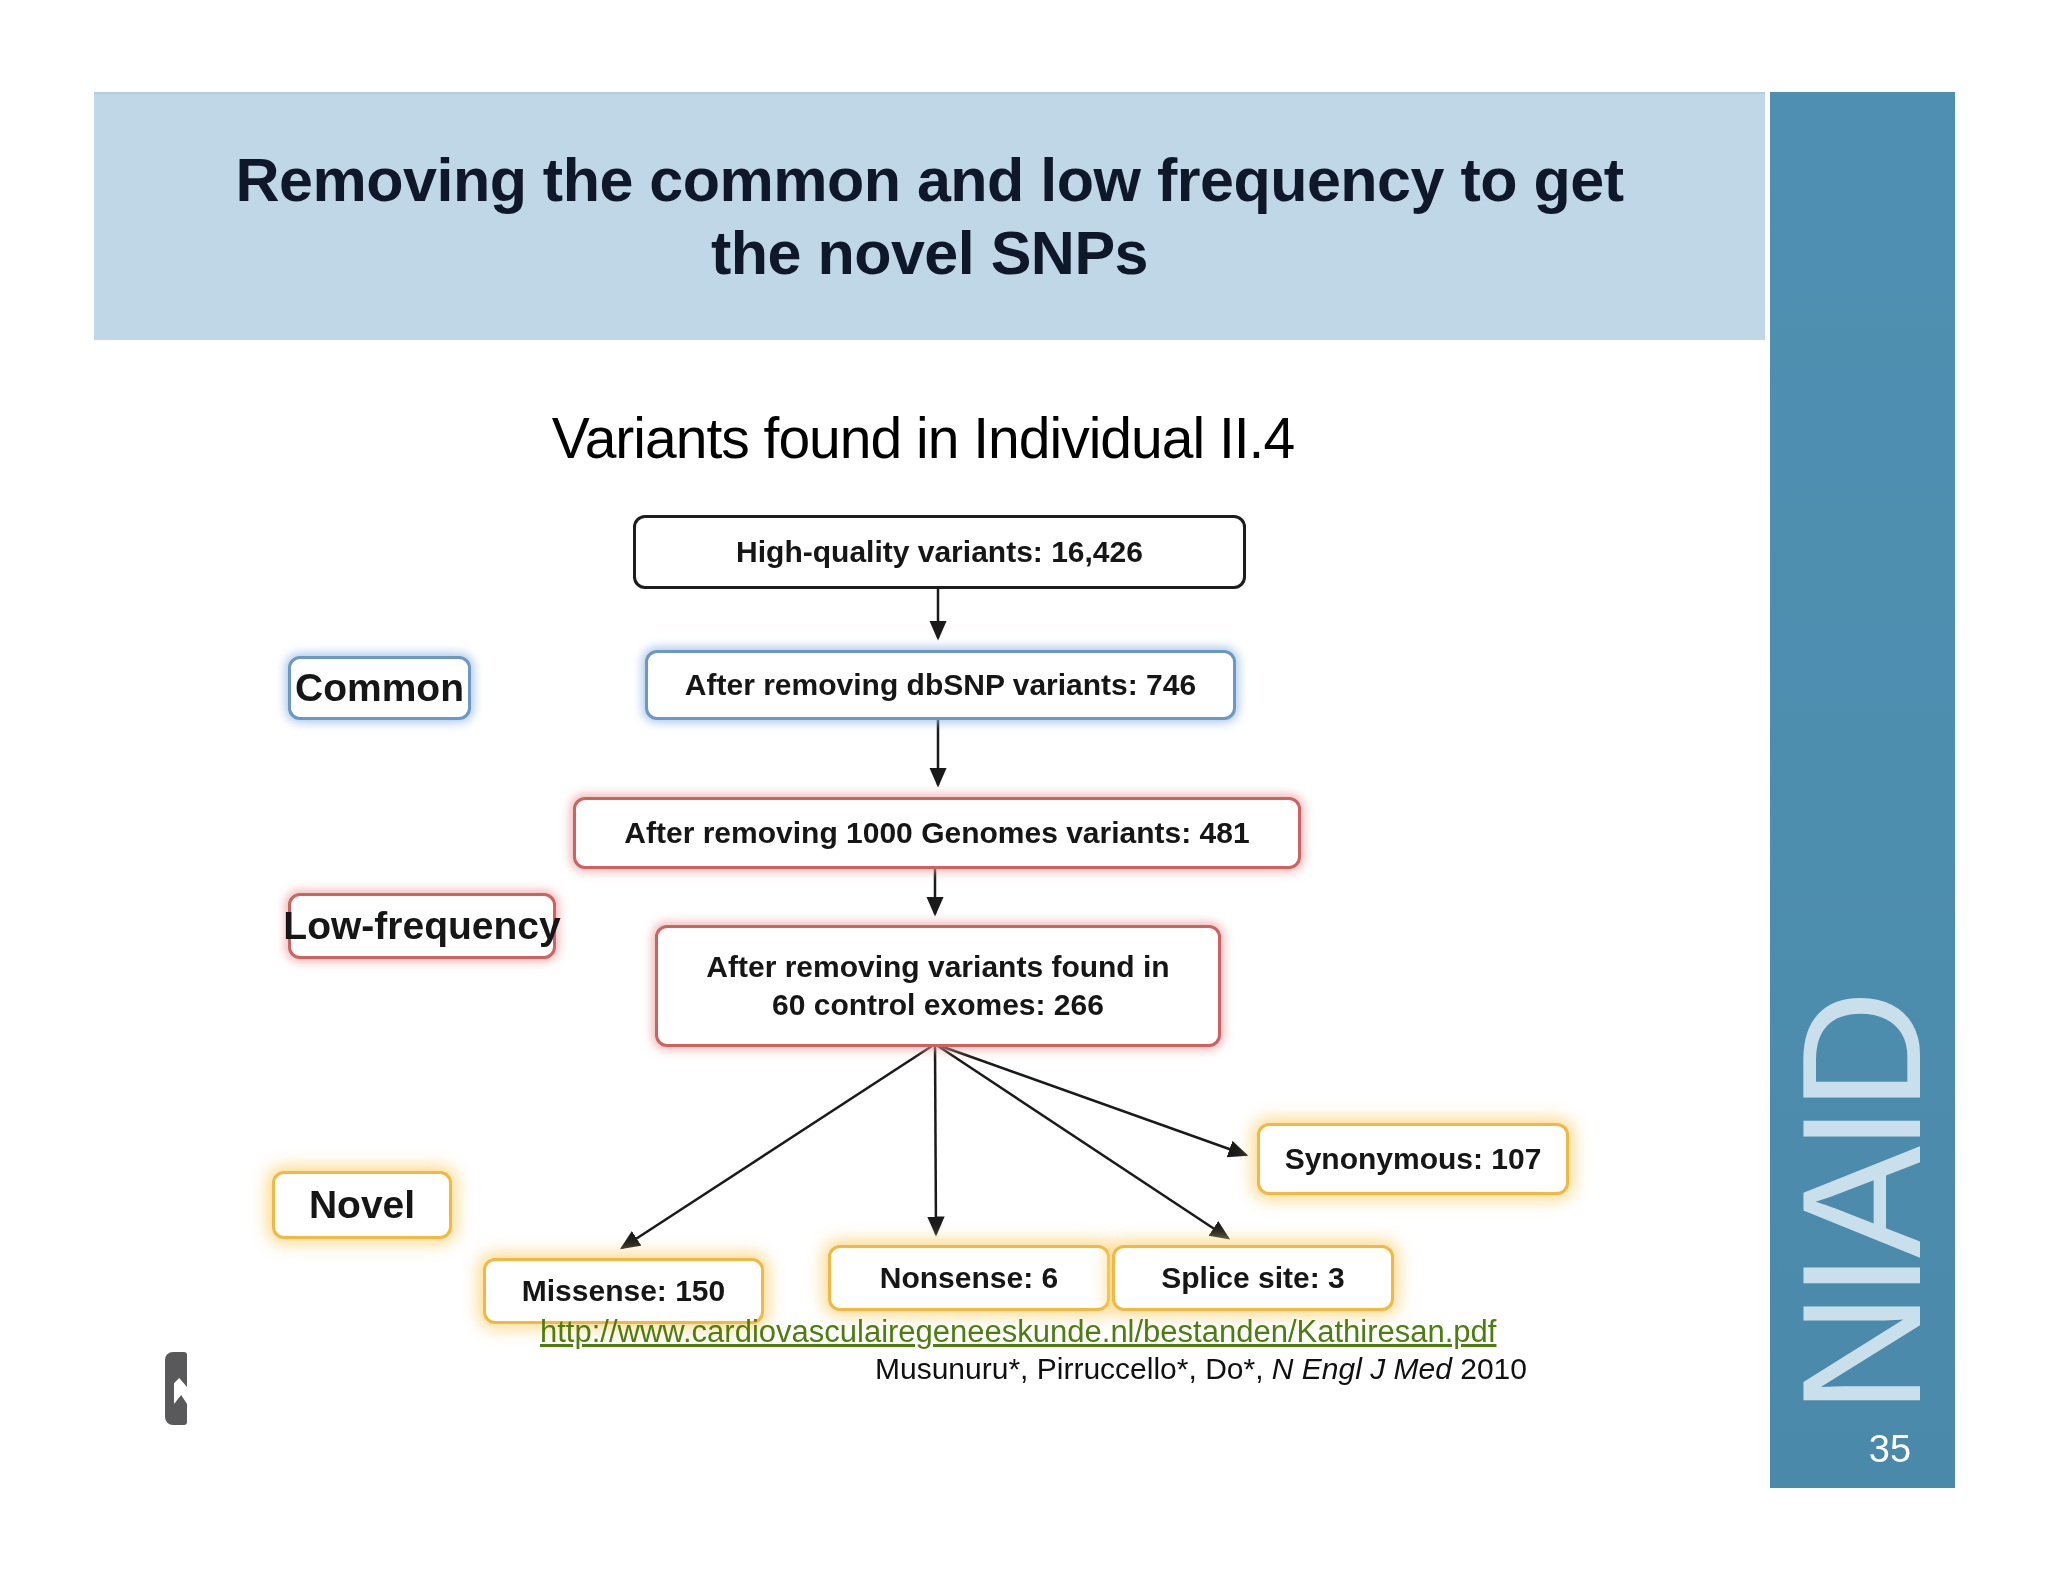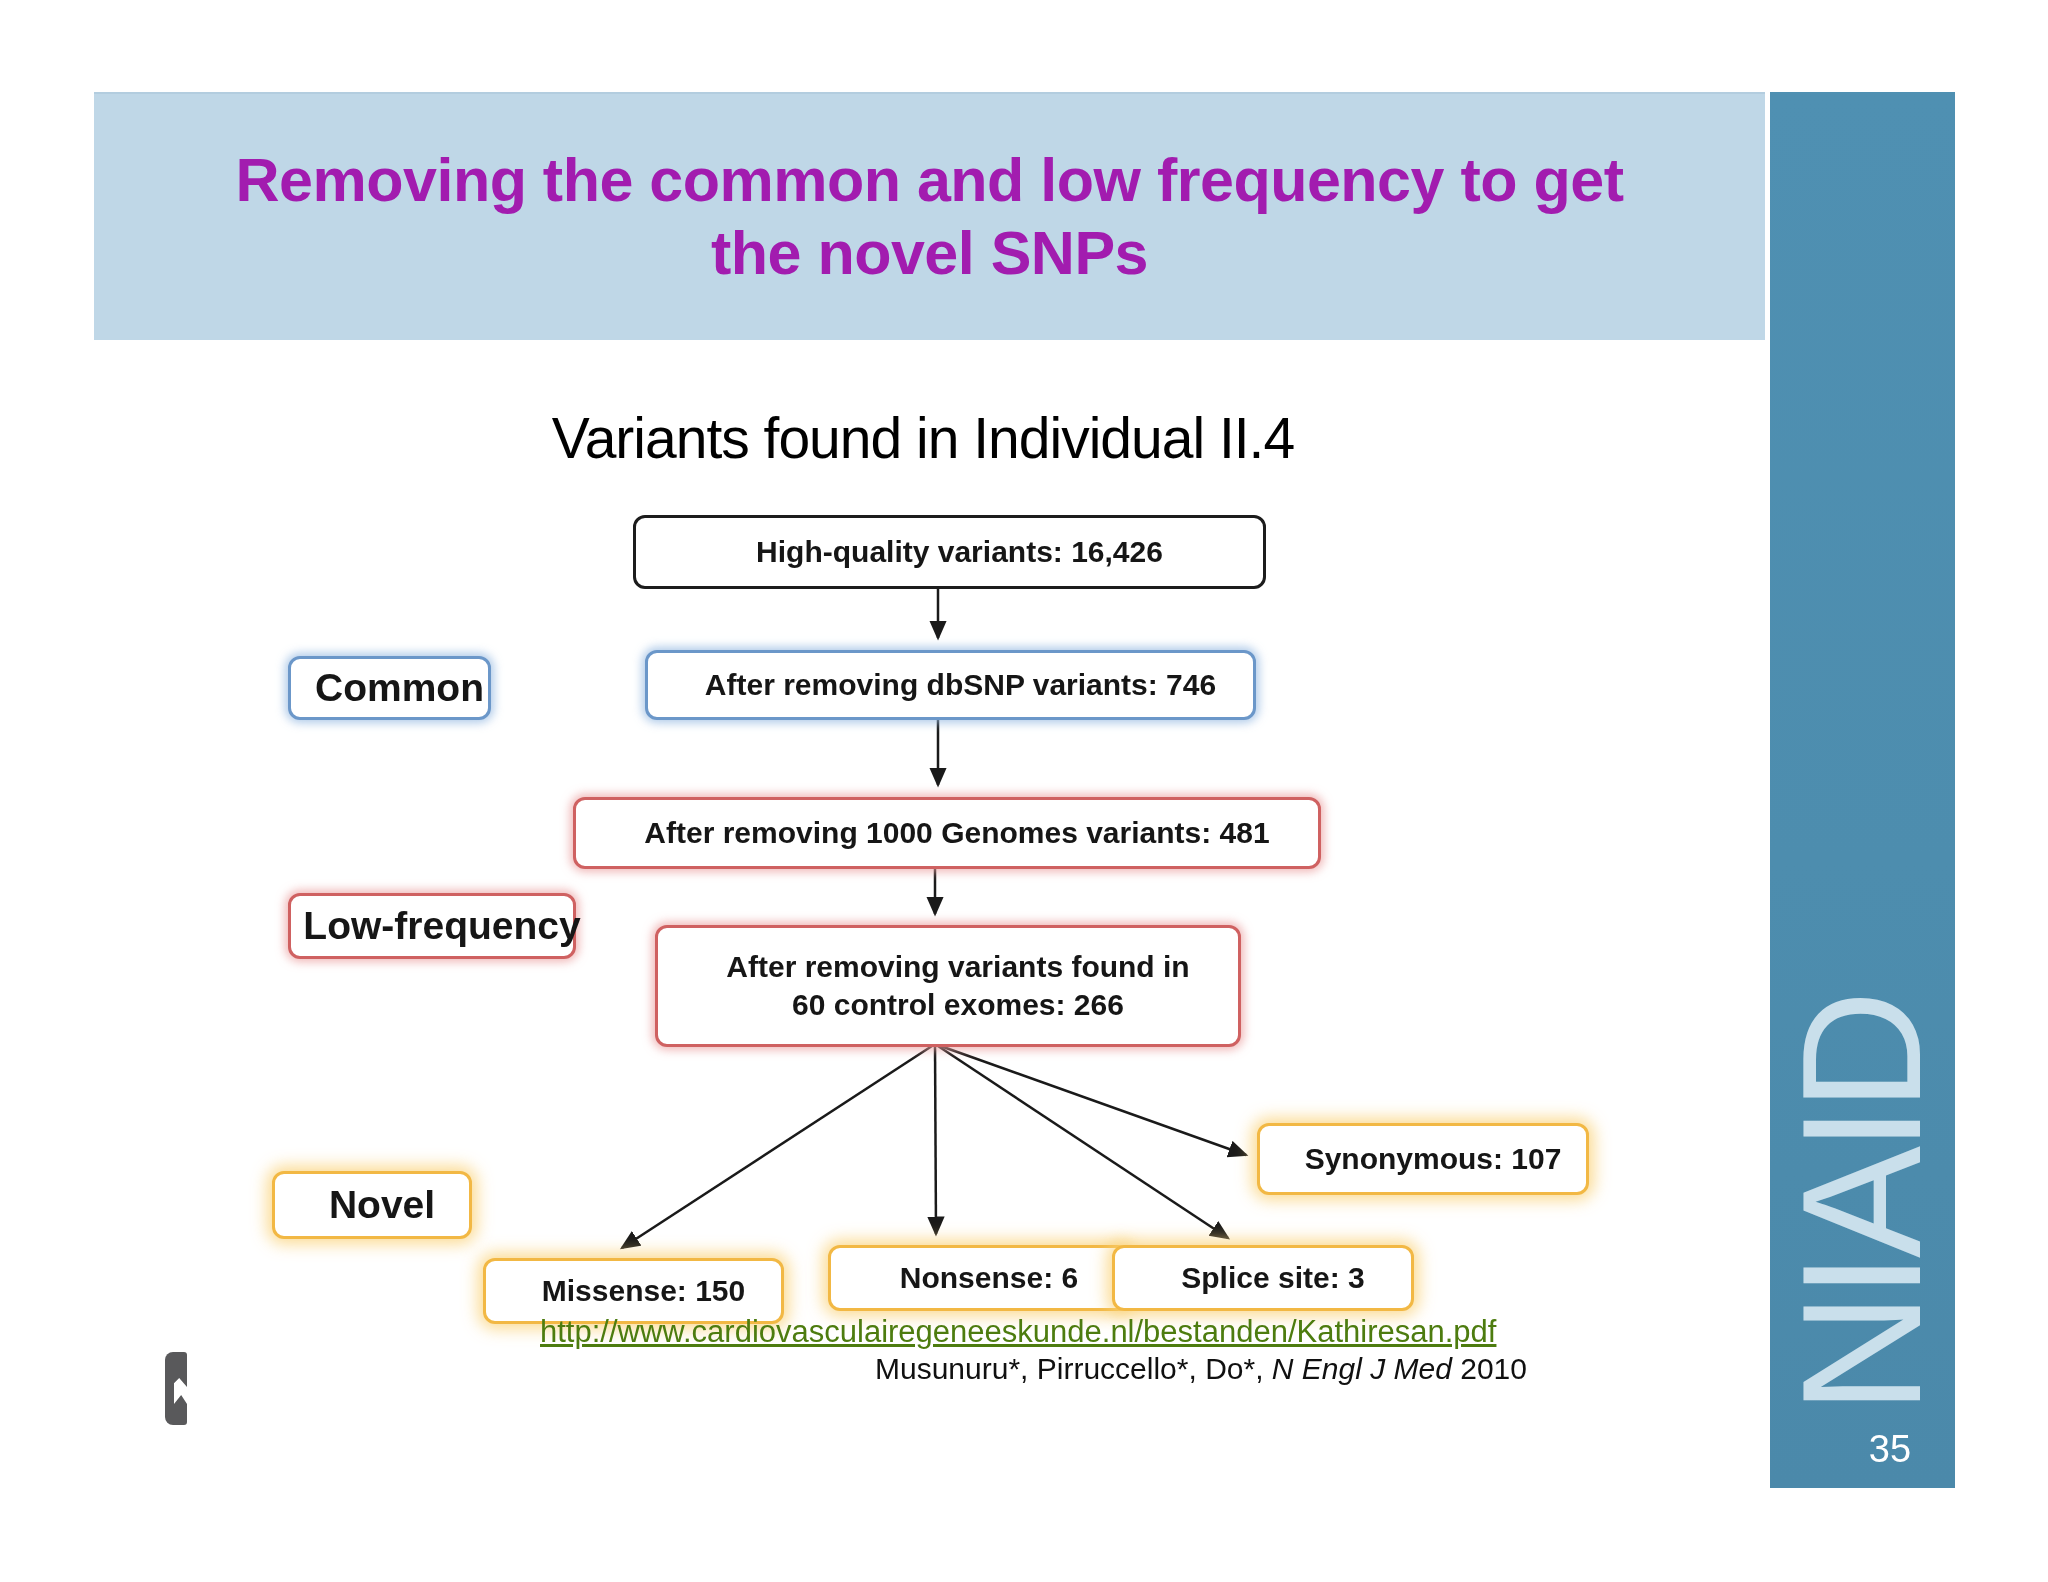--- a/index.html
+++ b/index.html
@@ -7,21 +7,21 @@
     position:relative;width:2048px;height:1582px;background:#ffffff;overflow:hidden;
     font-family:"Liberation Sans",sans-serif;color:#141414;
   }
   
   .band{
     position:absolute;left:94px;top:92px;width:1671px;height:246px;
     background:#bfd7e7;border-top:2px solid #b3cddf;
     display:flex;flex-direction:column;justify-content:center;align-items:center;
   }
   .band .t1,.band .t2{
-    font-weight:700;font-size:61px;line-height:73px;color:#a21caf;letter-spacing:-0.5px;
+    font-weight:700;font-size:61px;line-height:73px;color:#0f172a;letter-spacing:-0.5px;
     text-align:center;white-space:nowrap;
   }
   
   .sidebar{
     position:absolute;left:1770px;top:92px;width:185px;height:1396px;
     background:linear-gradient(180deg,#4f90b2 0%,#4d8dae 55%,#4b89aa 100%);
   }
   .niaid{
     position:absolute;left:1612px;top:1135px;width:500px;height:140px;
     transform:rotate(-90deg);transform-origin:center center;
@@ -33,21 +33,21 @@
     font-size:38px;color:#ffffff;text-align:center;
   }
   
   .diagram-title{
     position:absolute;left:323px;top:405px;width:1200px;text-align:center;
     font-size:57px;font-weight:400;color:#000000;letter-spacing:-1px;white-space:nowrap;
   }
   .fbox{
     position:absolute;background:#ffffff;border-radius:12px;
     display:flex;flex-direction:column;justify-content:center;align-items:center;
-    font-weight:700;color:#161616;white-space:nowrap;text-align:center;padding-left:20px;
+    font-weight:700;color:#161616;white-space:nowrap;text-align:center;
   }
   .b-black{border:3px solid #1c1c1c;}
   .b-blue{border:3px solid #6b97c9;box-shadow:0 0 10px 3px rgba(150,185,225,.75);}
   .b-red{border:3px solid #cf6161;box-shadow:0 0 10px 3px rgba(235,160,160,.75);}
   .b-yellow{border:3px solid #f2b844;box-shadow:0 0 16px 5px rgba(250,210,120,.8);}
   .fs30{font-size:30px;}
   .fs29{font-size:39px;}
   .two-line{line-height:38px;}
   
   svg.arrows{position:absolute;left:0;top:0;width:2048px;height:1582px;pointer-events:none;}

